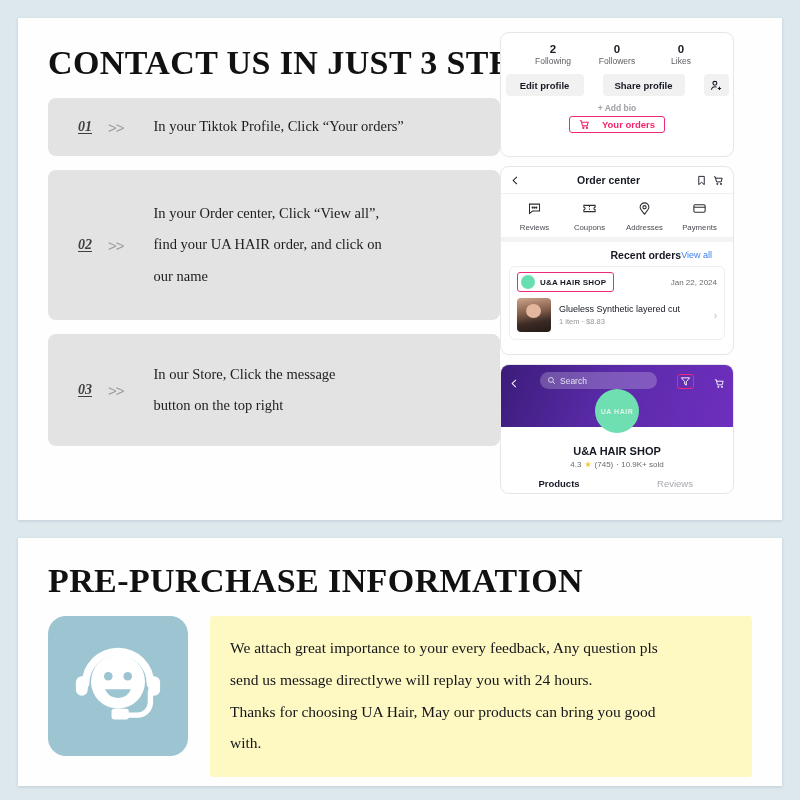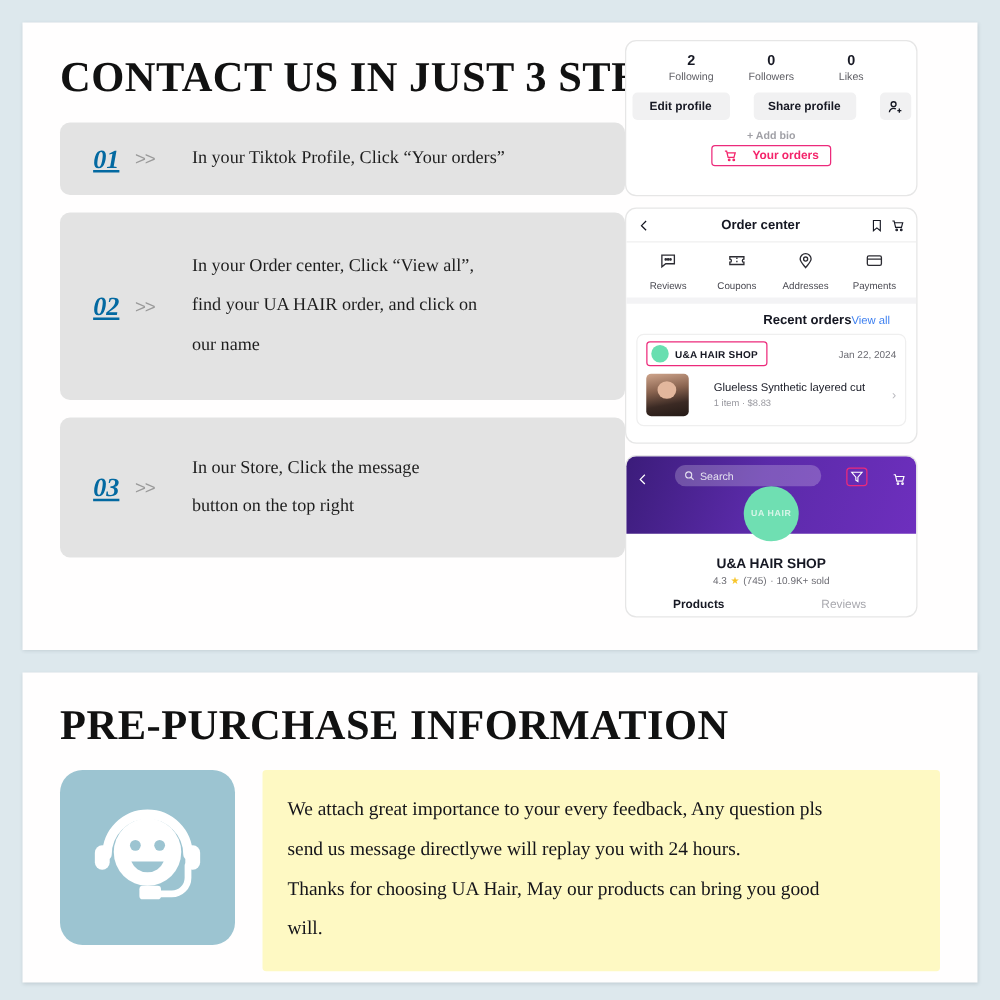--- a/index.html
+++ b/index.html
@@ -46,21 +46,21 @@
     padding:0 14px;
     margin-bottom:14px;
     width:452px;
   }
   .step-1{height:58px;}
   .step-2{height:150px;}
   .step-3{height:112px;}
   .step-num{
     font-family:"Liberation Serif", serif;
     font-style:italic;font-weight:bold;
-    font-size:21px;color:#0369a1;
+    font-size:14px;color:#404040;
     width:46px;text-align:center;
     flex:0 0 auto;
     text-decoration:underline;
     text-underline-offset:2px;
   }
   .step-arrow{
     font-family:"Liberation Sans", sans-serif;
     font-size:15px;color:#9a9a9a;
     letter-spacing:-1px;
     flex:0 0 auto;
@@ -136,21 +136,21 @@
     margin:0 8px;border:1px solid #efefef;border-radius:6px;overflow:hidden;
   }
   .shop-row{display:flex;align-items:center;justify-content:space-between;padding:5px 7px 3px;}
   .shop-hl{
     display:flex;align-items:center;gap:5px;
     border:1.6px solid #ec2a7b;border-radius:3px;padding:2px 7px 2px 3px;
   }
   .shop-dot{width:14px;height:14px;border-radius:50%;background:#68dfb0;flex:0 0 auto;}
   .shop-name{font-size:8px;font-weight:bold;color:#161823;letter-spacing:.2px;}
   .shop-date{font-size:8px;color:#6b6b72;}
-  .item-row{display:flex;align-items:center;gap:20px;padding:3px 7px 7px;}
+  .item-row{display:flex;align-items:center;gap:8px;padding:3px 7px 7px;}
   .thumb{
     width:34px;height:34px;border-radius:4px;flex:0 0 auto;
     background:linear-gradient(170deg,#cfa58c 0%,#8a6450 38%,#3b2a24 70%,#241a16 100%);
     position:relative;overflow:hidden;
   }
   .thumb:after{
     content:"";position:absolute;left:9px;top:6px;width:15px;height:14px;
     border-radius:50%;background:#e3b79d;
   }
   .item-info{flex:1;min-width:0;}
@@ -410,19 +410,19 @@
             <rect x="44" y="71" width="16" height="10" rx="2.5" fill="#ffffff"></rect>
             <circle cx="41" cy="41" r="4" fill="#9cc4d1"></circle>
             <circle cx="59" cy="41" r="4" fill="#9cc4d1"></circle>
             <path d="M38 53a13 13 0 0024 0z" fill="#9cc4d1"></path>
           </svg>
         </div>
         <div class="pp-text">
           <div>We attach great importance to your every feedback, Any question pls</div>
           <div>send us message directlywe will replay you with 24 hours.</div>
           <div>Thanks for choosing UA Hair, May our products can bring you good</div>
-          <div>will.</div>
+          <div>with.</div>
         </div>
       </div>
     </div>
   </div>
 
 </div>
 
 </body></html>

